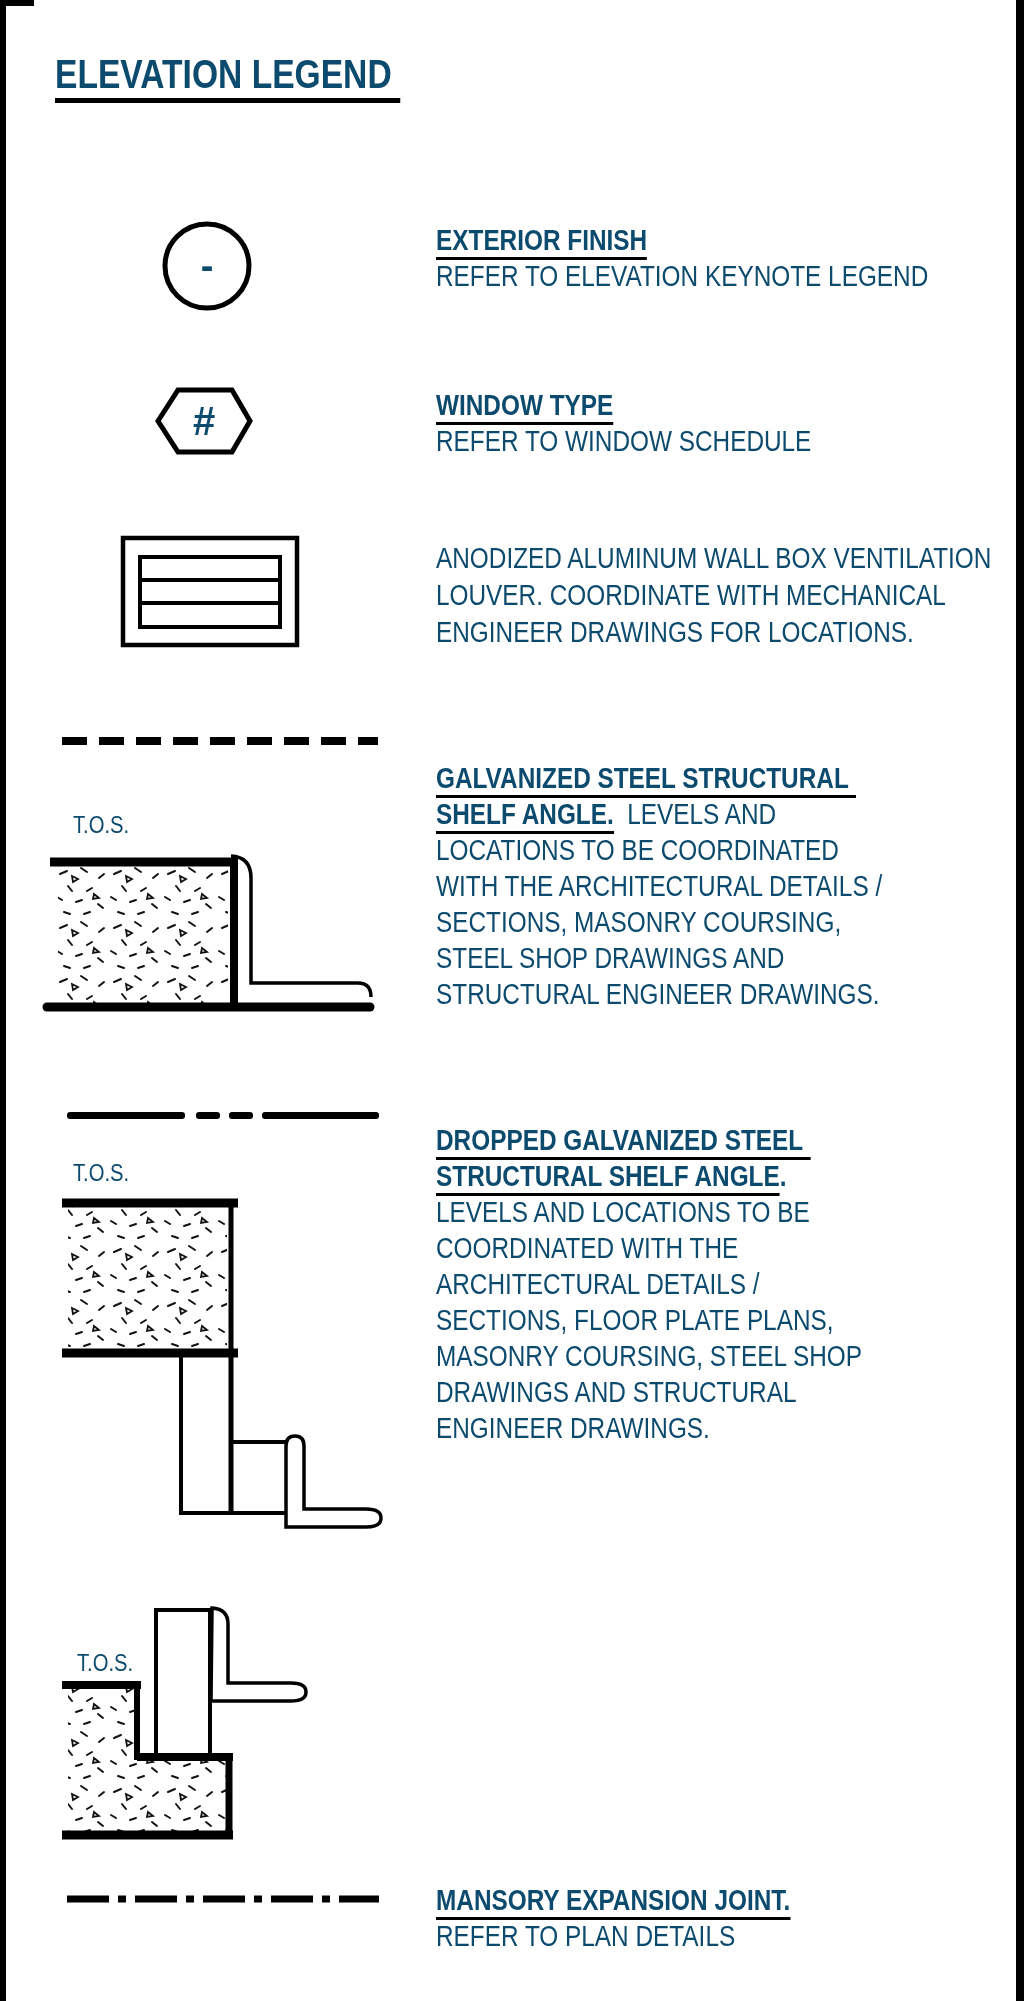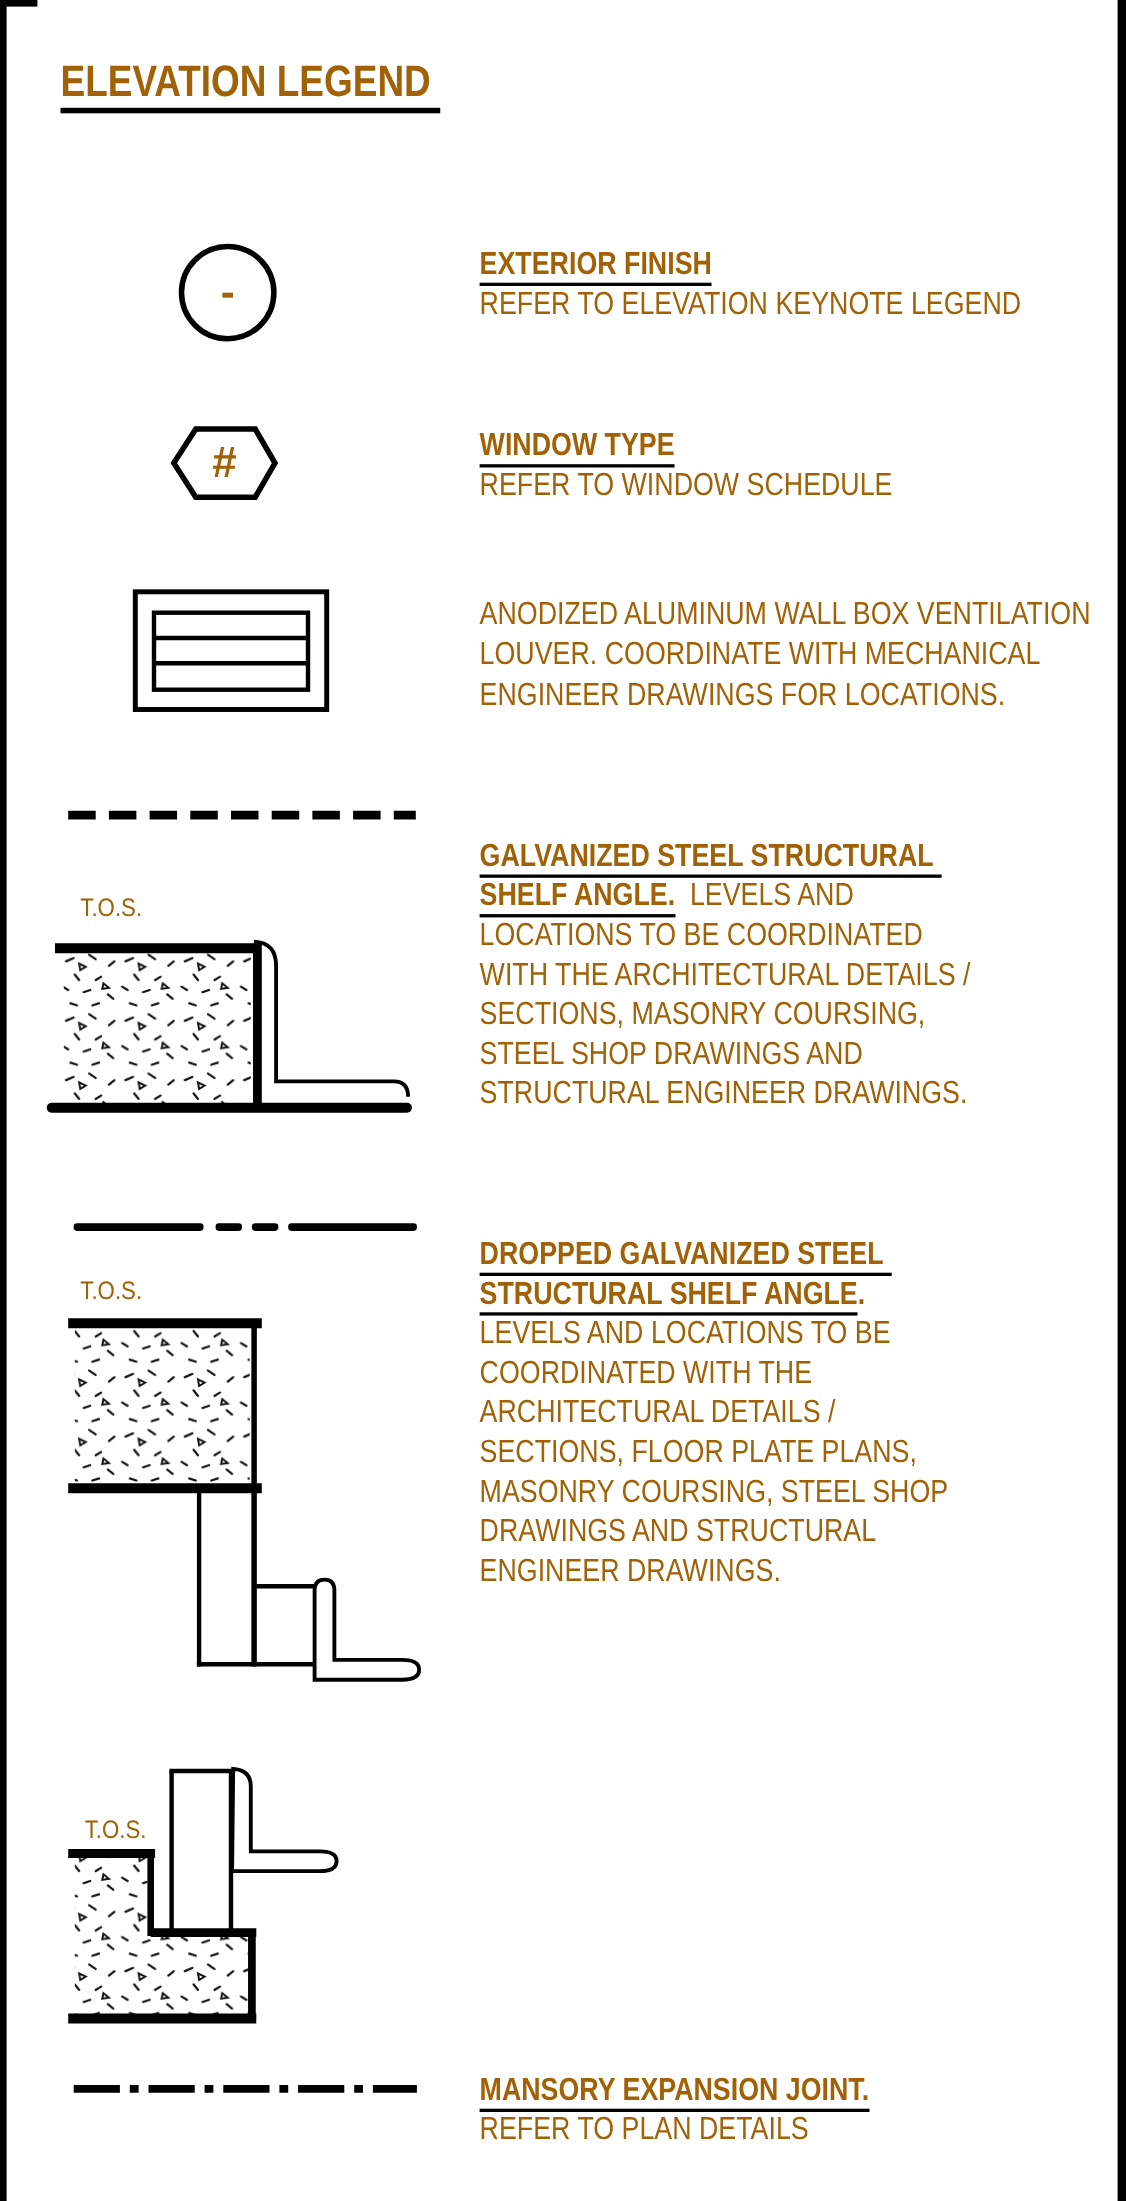--- a/index.html
+++ b/index.html
@@ -1,17 +1,17 @@
 <!DOCTYPE html>
 <html><head>
 <meta charset="utf-8">
 <style>
   html,body{margin:0;padding:0;background:#fff;}
   #page{position:relative;width:1024px;height:2001px;background:#ffffff;overflow:hidden;
-        font-family:"Liberation Sans","DejaVu Sans",sans-serif;color:#a16207;}
+        font-family:"Liberation Sans","DejaVu Sans",sans-serif;color:#0c4a6e;}
   #art{position:absolute;left:0;top:0;width:1024px;height:2001px;}
   .txt{position:absolute;white-space:nowrap;transform:scaleX(0.84);transform-origin:0 0;}
   .block{font-size:29px;line-height:36px;}
   .block37{font-size:29px;line-height:37px;}
   .hd{font-weight:bold;}
   .ul{border-bottom:3px solid #000;padding-bottom:1px;}
   .ulsp{padding-right:9px;}
   .title{font-size:40px;line-height:50px;font-weight:bold;}
   .title .ul{border-bottom:5px solid #000;padding-right:10px;padding-bottom:2px;}
   .tos{font-size:23px;line-height:26px;transform:scaleX(0.88);transform-origin:0 0;}

